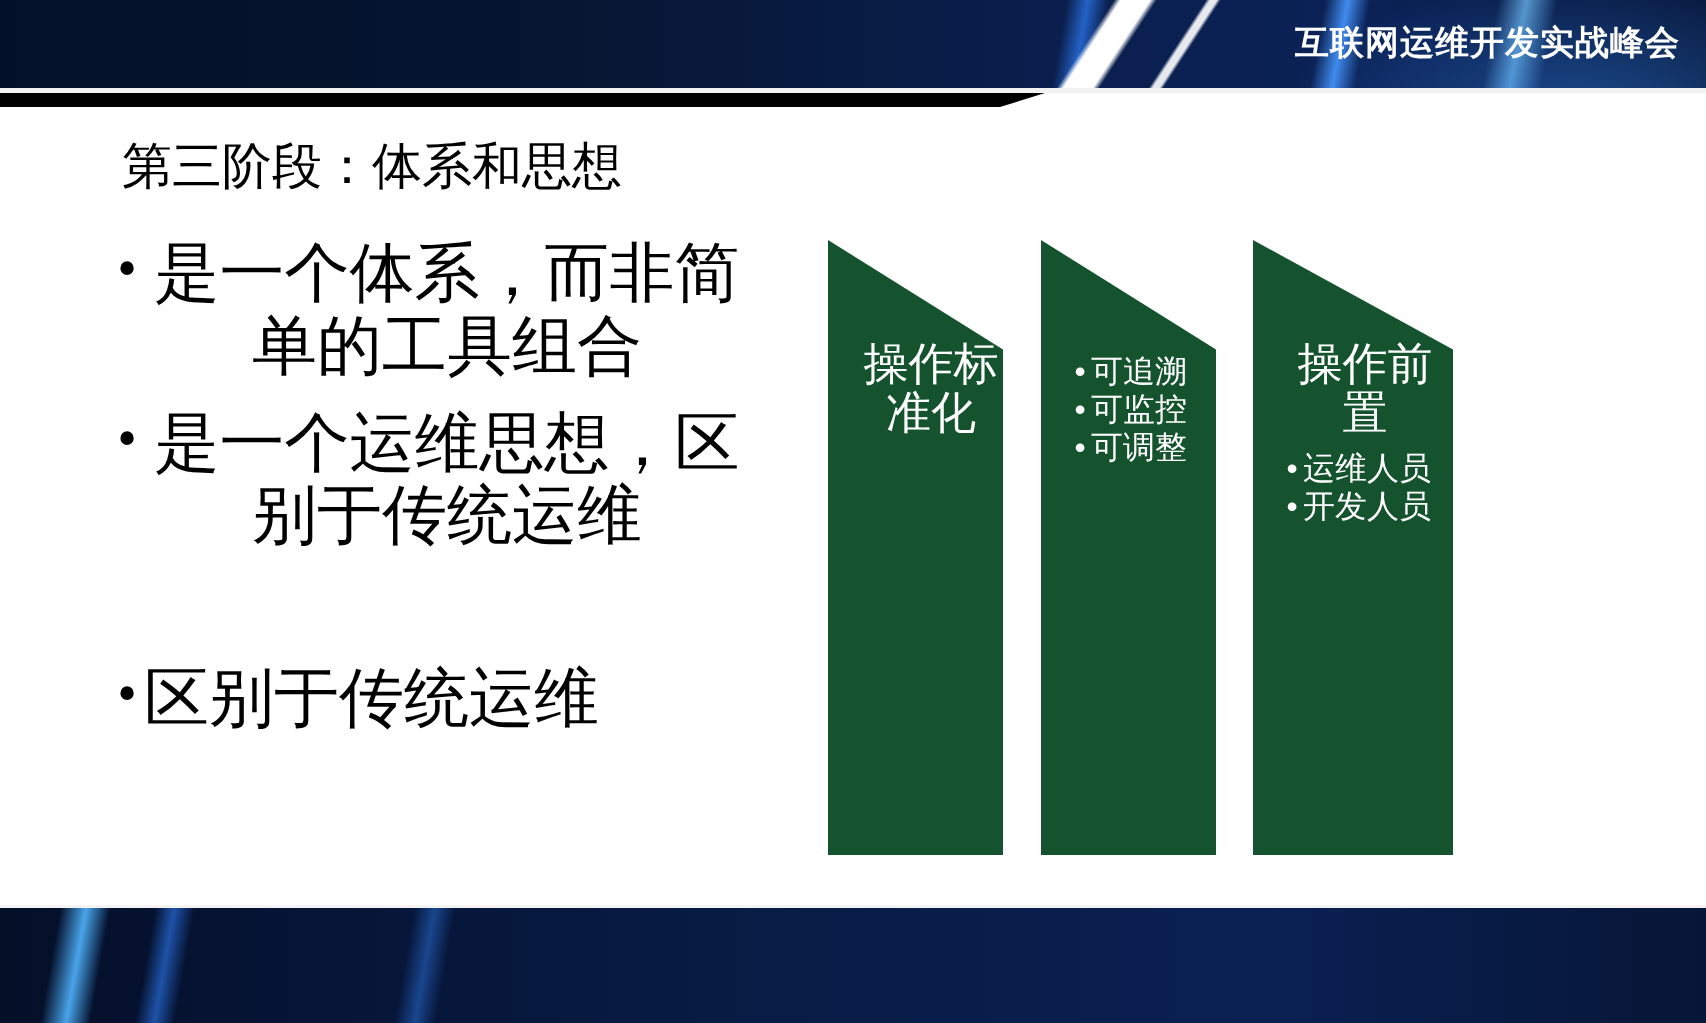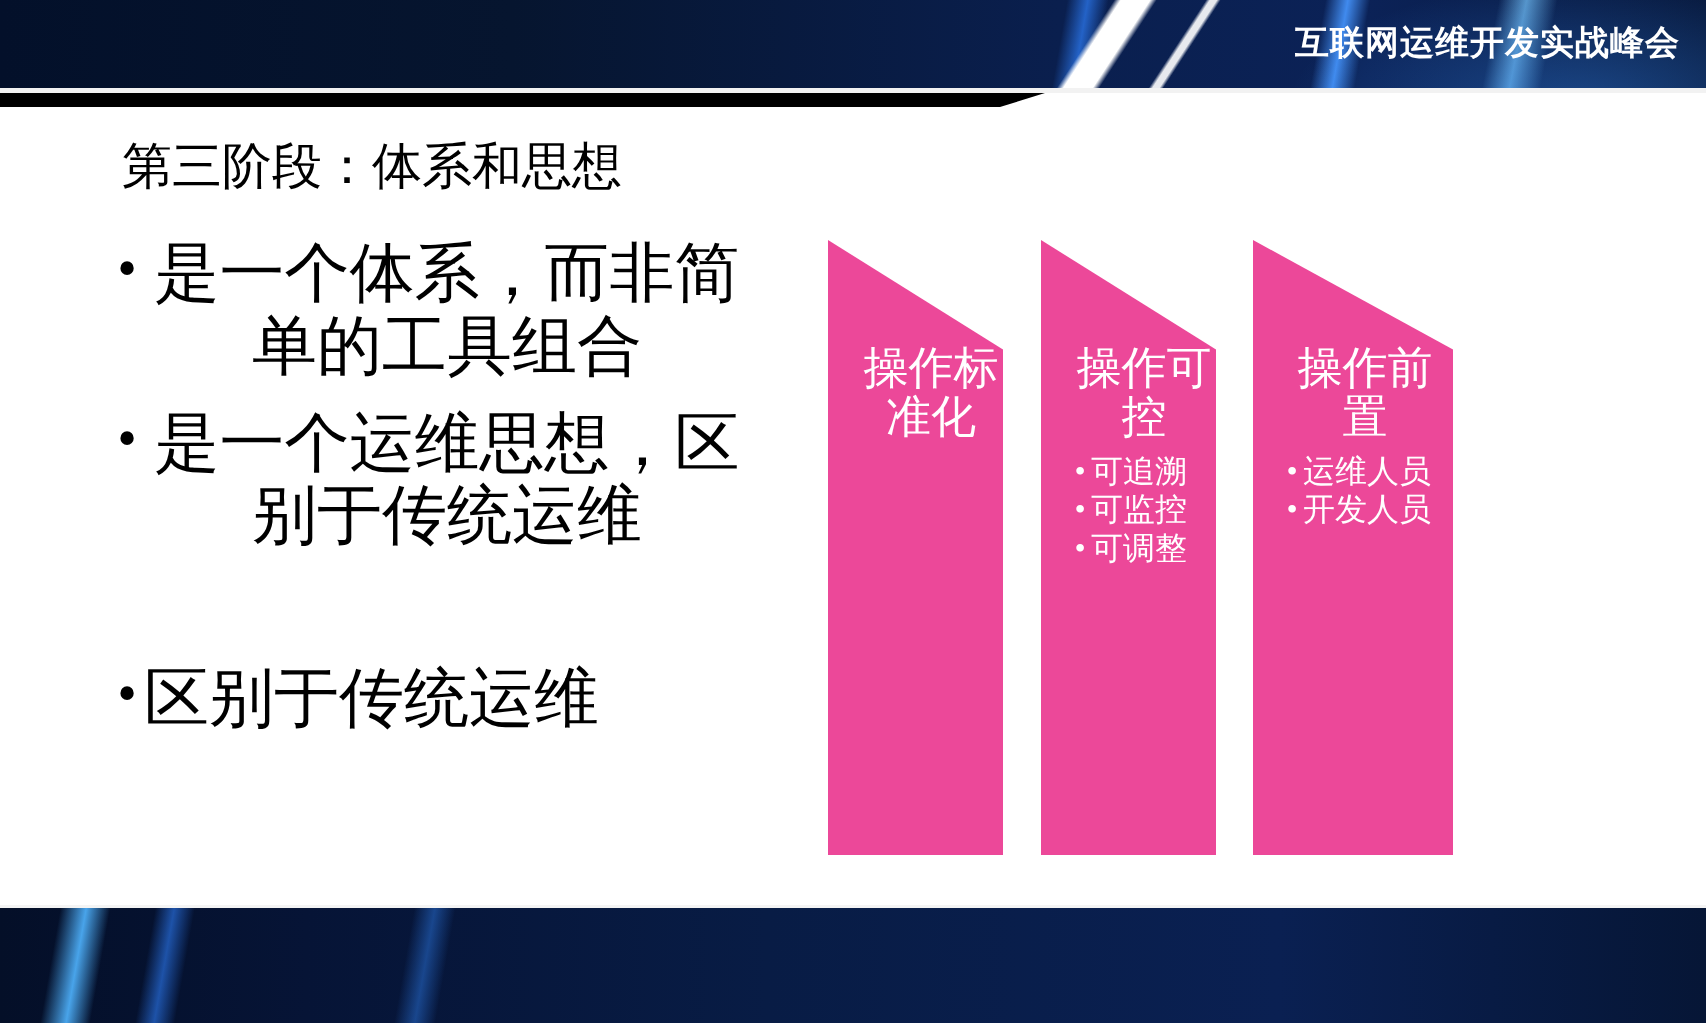--- a/index.html
+++ b/index.html
@@ -155,24 +155,25 @@
     left: 828px;
     top: 133px;
     width: 660px;
     height: 620px;
   }
   .chev {
     position: absolute;
     top: 0;
     width: 175px;
     height: 615px;
-    background: #ec4899;
+    background: #14532d;
     clip-path: polygon(0 0, 100% 17.8%, 100% 100%, 0 100%);
     color: #ffffff;
     box-sizing: border-box;
+    font-family: Liberation Mono, monospace;
   }
   .chev-1 { left: 0px; }
   .chev-2 { left: 213px; }
   .chev-3 { left: 425px; width: 200px; }
 
   .chev-inner {
     position: absolute;
     left: 28px;
     top: 104px;
     width: 150px;
@@ -249,21 +250,20 @@
 
     <div class="chev chev-1">
       <div class="chev-inner">
         <div class="chev-heading">操作标准化</div>
         <ul class="chev-sub"></ul>
       </div>
     </div>
 
     <div class="chev chev-2">
       <div class="chev-inner">
-        <div class="chev-heading">操作可控</div>
         <ul class="chev-sub">
           <li>
             <span class="sdot">•</span>
             <span class="stext">可追溯</span>
           </li>
           <li>
             <span class="sdot">•</span>
             <span class="stext">可监控</span>
           </li>
           <li>

